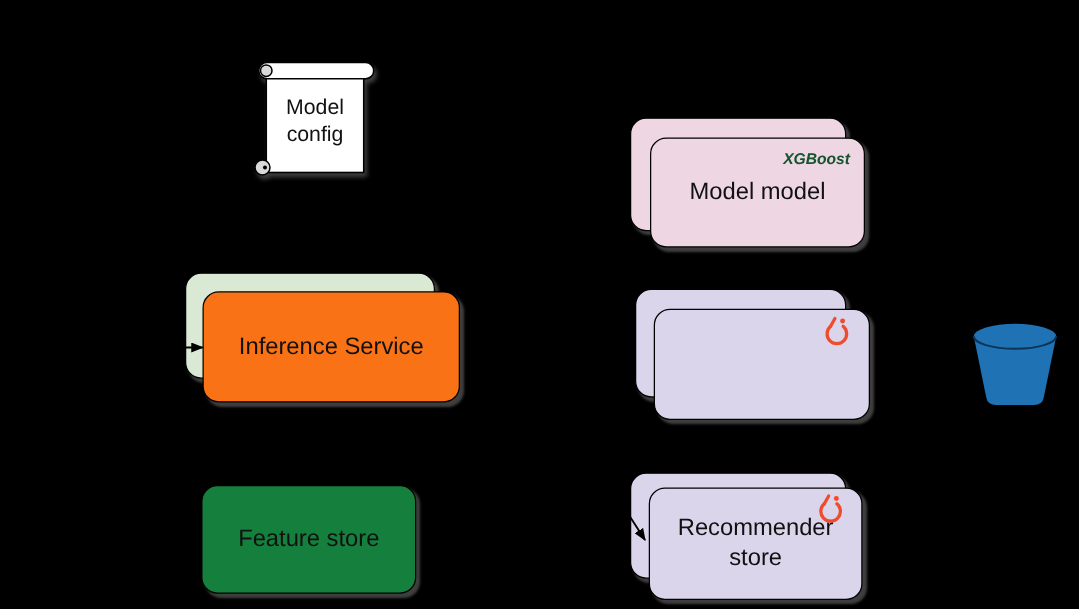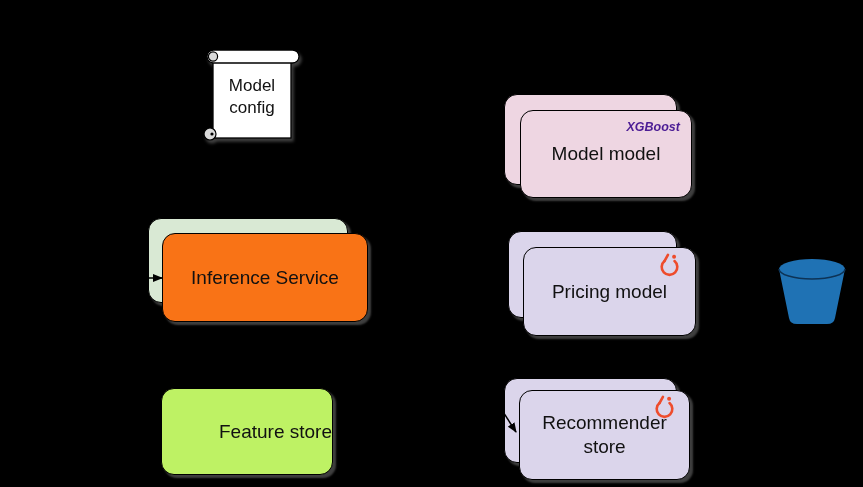--- a/index.html
+++ b/index.html
@@ -49,43 +49,42 @@
   </div>
   <div class="scroll-text">Model config</div>
 
   <div class="stack" style="left:148px;top:198px;width:224px;height:108px;">
     <div class="box" style="left: 0px; top: 0px; width: 200px; height: 85px; background-color: rgb(217, 233, 212);"></div>
     <div class="box front" style="left: 14px; top: 15px; width: 206px; height: 89px; background-color: #f97316;">
       <span class="node-label">Inference Service</span>
     </div>
   </div>
 
-  <div class="box front" style="left: 161px; top: 368px; width: 172px; height: 87px; background-color: #bef264; justify-content: flex-end;">
+  <div class="box front" style="left: 161px; top: 368px; width: 172px; height: 87px; background-color: #15803d;">
     <span class="node-label">Feature store</span>
   </div>
 
   <div class="stack" style="left:504px;top:74px;width:192px;height:108px;">
     <div class="box" style="left: 0px; top: 0px; width: 173px; height: 91px; background-color: rgb(238, 214, 226);"></div>
     <div class="box front" style="left: 16px; top: 16px; width: 172px; height: 88px; background-color: rgb(238, 214, 226);">
-      <span class="badge" style="color: #4c1d95;">XGBoost</span>
+      <span class="badge" style="color: #14532d;">XGBoost</span>
       <span class="node-label">Model model</span>
     </div>
   </div>
 
   <div class="stack" style="left:508px;top:211px;width:192px;height:108px;">
     <div class="box" style="left: 0px; top: 0px; width: 169px; height: 87px; background-color: rgb(219, 213, 235);"></div>
     <div class="box front" style="left: 15px; top: 16px; width: 173px; height: 89px; background-color: rgb(219, 213, 235);">
       <span class="fw-icon" style="top:5px;right:13px;">
         <svg width="25" height="25" viewBox="0 0 24 24">
           <path d="M16.82,7.75 A7.5 7.5 0 1 1 7.18,7.75" fill="none" stroke-width="2.5" stroke-linecap="round" stroke="#ee4c2c"></path>
           <line x1="7.18" y1="7.75" x2="10.5" y2="1.7" stroke-width="2.5" stroke-linecap="round" stroke="#ee4c2c"></line>
           <circle cx="16.4" cy="3.6" r="1.9" fill="#ee4c2c"></circle>
         </svg>
       </span>
-      <span class="node-label">Pricing model</span>
     </div>
   </div>
 
   <div class="stack" style="left:504px;top:358px;width:192px;height:108px;">
     <div class="box" style="left: 0px; top: 0px; width: 173px; height: 85px; background-color: rgb(219, 213, 235);"></div>
     <div class="box front" style="left: 15px; top: 12px; width: 171px; height: 90px; background-color: rgb(219, 213, 235);">
       <span class="fw-icon" style="top:4px;right:12px;">
         <svg width="25" height="25" viewBox="0 0 24 24">
           <path d="M16.82,7.75 A7.5 7.5 0 1 1 7.18,7.75" fill="none" stroke-width="2.5" stroke-linecap="round" stroke="#ee4c2c"></path>
           <line x1="7.18" y1="7.75" x2="10.5" y2="1.7" stroke-width="2.5" stroke-linecap="round" stroke="#ee4c2c"></line>

